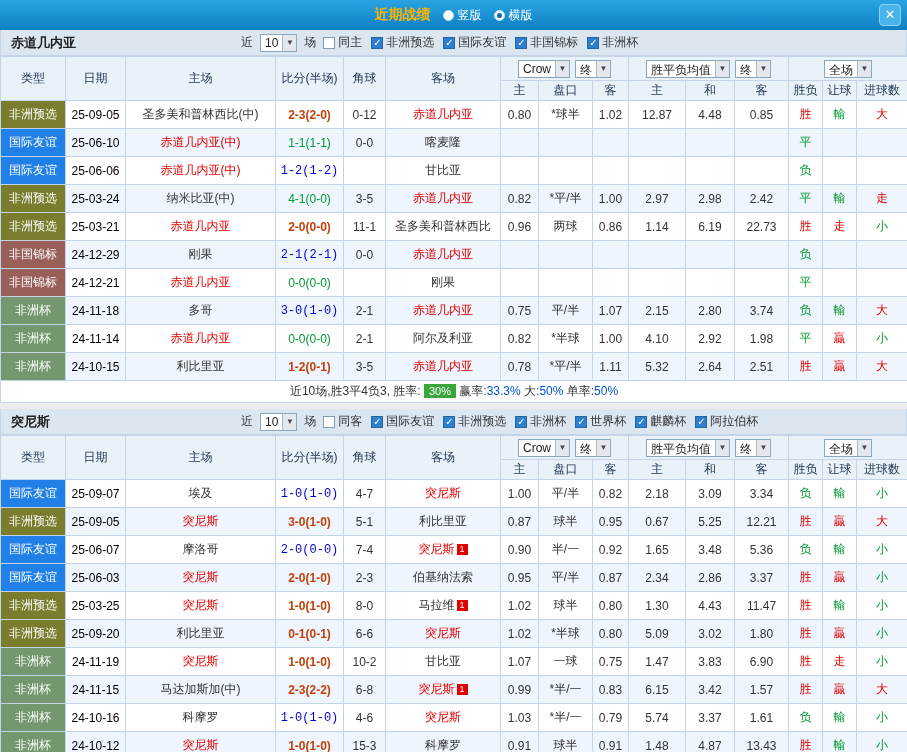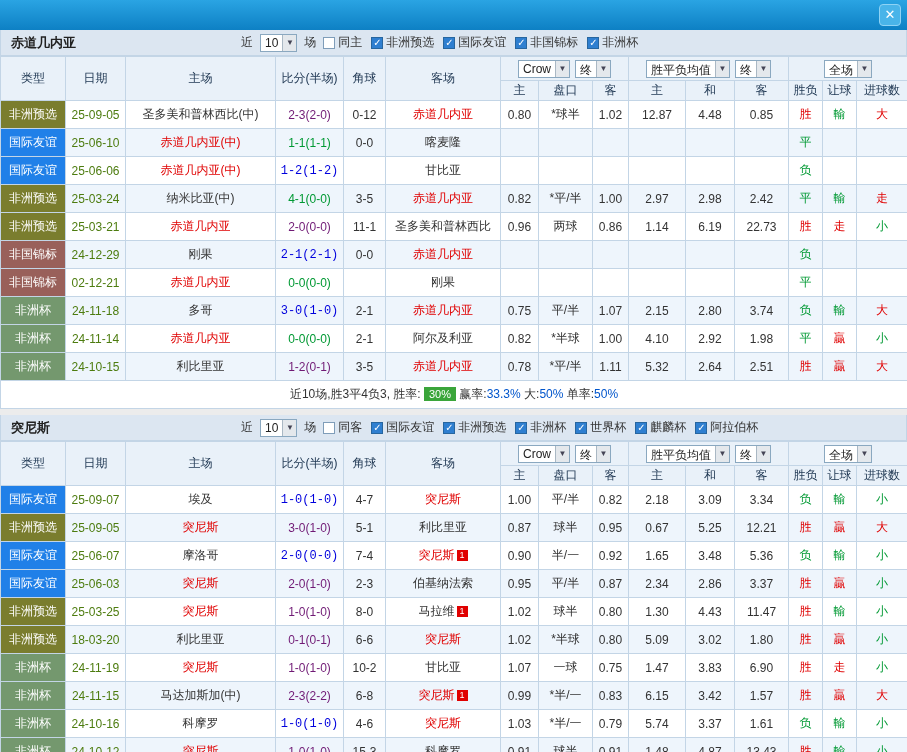--- a/index.html
+++ b/index.html
@@ -35,37 +35,48 @@
   
   table { width:907px; border-collapse:collapse; table-layout:fixed; font-size:12px; }
   th, td { border:1px solid #c3d5e6; text-align:center; overflow:hidden; white-space:nowrap; }
   thead th { background:#e9f1f9; color:#223a55; font-weight:normal; }
   tr.ctrl-row th { height:24px; }
   tr.label-row th { height:20px; }
   .ctrl-inner { display:flex; align-items:center; justify-content:center; gap:5px; }
   tbody td { height:28px; color:#333; }
   tbody tr:nth-child(even) td { background:#eef5fc; }
   td.c-type { color:#fff; }
-  td.c-date { color:#4d7c0f; }
+  td.c-date { color:#000000; }
   .tn { color:#333; cursor:pointer; }
   .tn.self { color:#e00000; }
   .badge { display:inline-block; background:#e00000; color:#fff; font-size:9px; width:11px; height:11px; line-height:11px; margin-left:2px; vertical-align:1px; }
-  .sc-w { color:#701a75; cursor:pointer; } .sc-d { color:#009933; cursor:pointer; } .sc-l { color:#0000dd; cursor:pointer;font-family:Liberation Mono, monospace; }
+  .sc-w { color:#c2410c; cursor:pointer;font-weight:bold; } .sc-d { color:#009933; cursor:pointer; } .sc-l { color:#0000dd; cursor:pointer;font-family:Liberation Mono, monospace; }
   .rs-r { color:#e00000; } .rs-g { color:#009933; }
-  tr.summary-row td { height:28px; background:#fff !important; color:#333; }
+  tr.summary-row td { height:22px; background:#fff !important; color:#333; }
   .rate-badge { background:#3aa53a; color:#fff; padding:1px 5px; font-size:11px; }
   .sum-val { color:#0055cc; }
   .spacer { height:6px; background:#ececec; }
 </style>
 </head>
 <body>
 
 <div class="window">
 
   <div class="titlebar">
+    <div class="titlebar-center">
+      <span class="title">近期战绩</span>
+      <span class="radio">
+        <span class="radio-dot"></span>
+        <span>竖版</span>
+      </span>
+      <span class="radio">
+        <span class="radio-dot sel"></span>
+        <span>横版</span>
+      </span>
+    </div>
     <button class="close-btn">✕</button>
   </div>
 
   <div class="team-header">
     <span class="team-name">赤道几内亚</span>
     <span class="filters">
       <span>近</span>
       <span class="sel-box">
           <span class="txt">10</span>
           <span class="arr"></span>
@@ -264,21 +275,21 @@
           <td></td>
           <td></td>
           <td></td>
           <td></td>
           <td class="rs-g">负</td>
           <td class=""></td>
           <td class=""></td>
         </tr>
         <tr>
           <td class="c-type" style="background:#99605a">非国锦标</td>
-          <td class="c-date">02-12-21</td>
+          <td class="c-date">24-12-21</td>
           <td class="c-team"><span class="tn self">赤道几内亚</span></td>
           <td class="sc-d">0-0(0-0)</td>
           <td></td>
           <td class="c-team"><span class="tn">刚果</span></td>
           <td></td>
           <td></td>
           <td></td>
           <td></td>
           <td></td>
           <td></td>
@@ -538,21 +549,21 @@
           <td>0.80</td>
           <td>1.30</td>
           <td>4.43</td>
           <td>11.47</td>
           <td class="rs-r">胜</td>
           <td class="rs-g">輸</td>
           <td class="rs-g">小</td>
         </tr>
         <tr>
           <td class="c-type" style="background:#7a7d2e">非洲预选</td>
-          <td class="c-date">18-03-20</td>
+          <td class="c-date">25-09-20</td>
           <td class="c-team"><span class="tn">利比里亚</span></td>
           <td class="sc-w">0-1(0-1)</td>
           <td>6-6</td>
           <td class="c-team"><span class="tn self">突尼斯</span></td>
           <td>1.02</td>
           <td>*半球</td>
           <td>0.80</td>
           <td>5.09</td>
           <td>3.02</td>
           <td>1.80</td>

